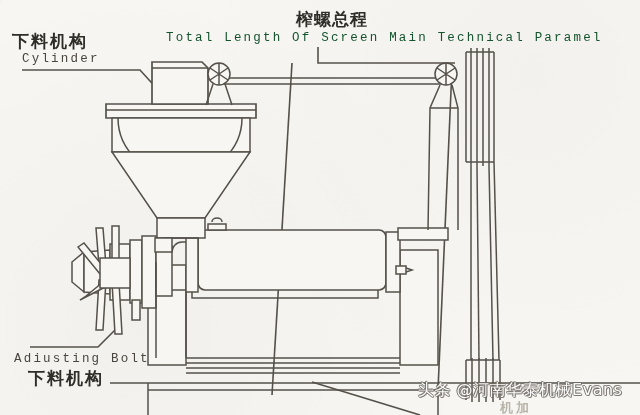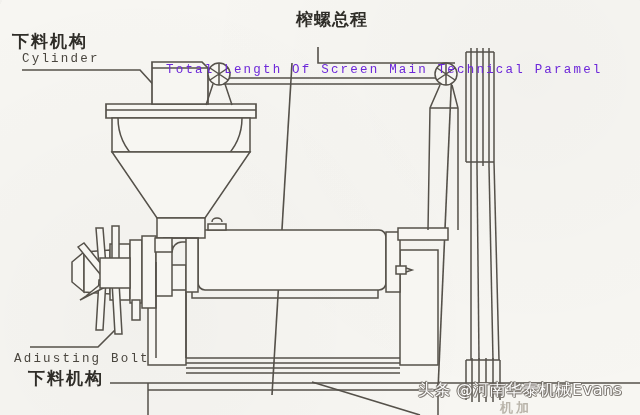--- a/index.html
+++ b/index.html
@@ -50,22 +50,21 @@
     left: 296px;
     top: 8px;
     font-size: 17px;
     letter-spacing: 1px;
     color: #2f2d28;
   }
   #title-en {
     left: 166px;
     top: 31px;
     font-size: 12.5px;
-    color: #6d28d9;
-    margin-top: 32px;
+    color: #14532d;
   }
   #cylinder-cn {
     left: 12px;
     top: 30px;
     font-size: 17px;
     color: #2f2d28;
   }
   #cylinder-en {
     left: 22px;
     top: 52px;

